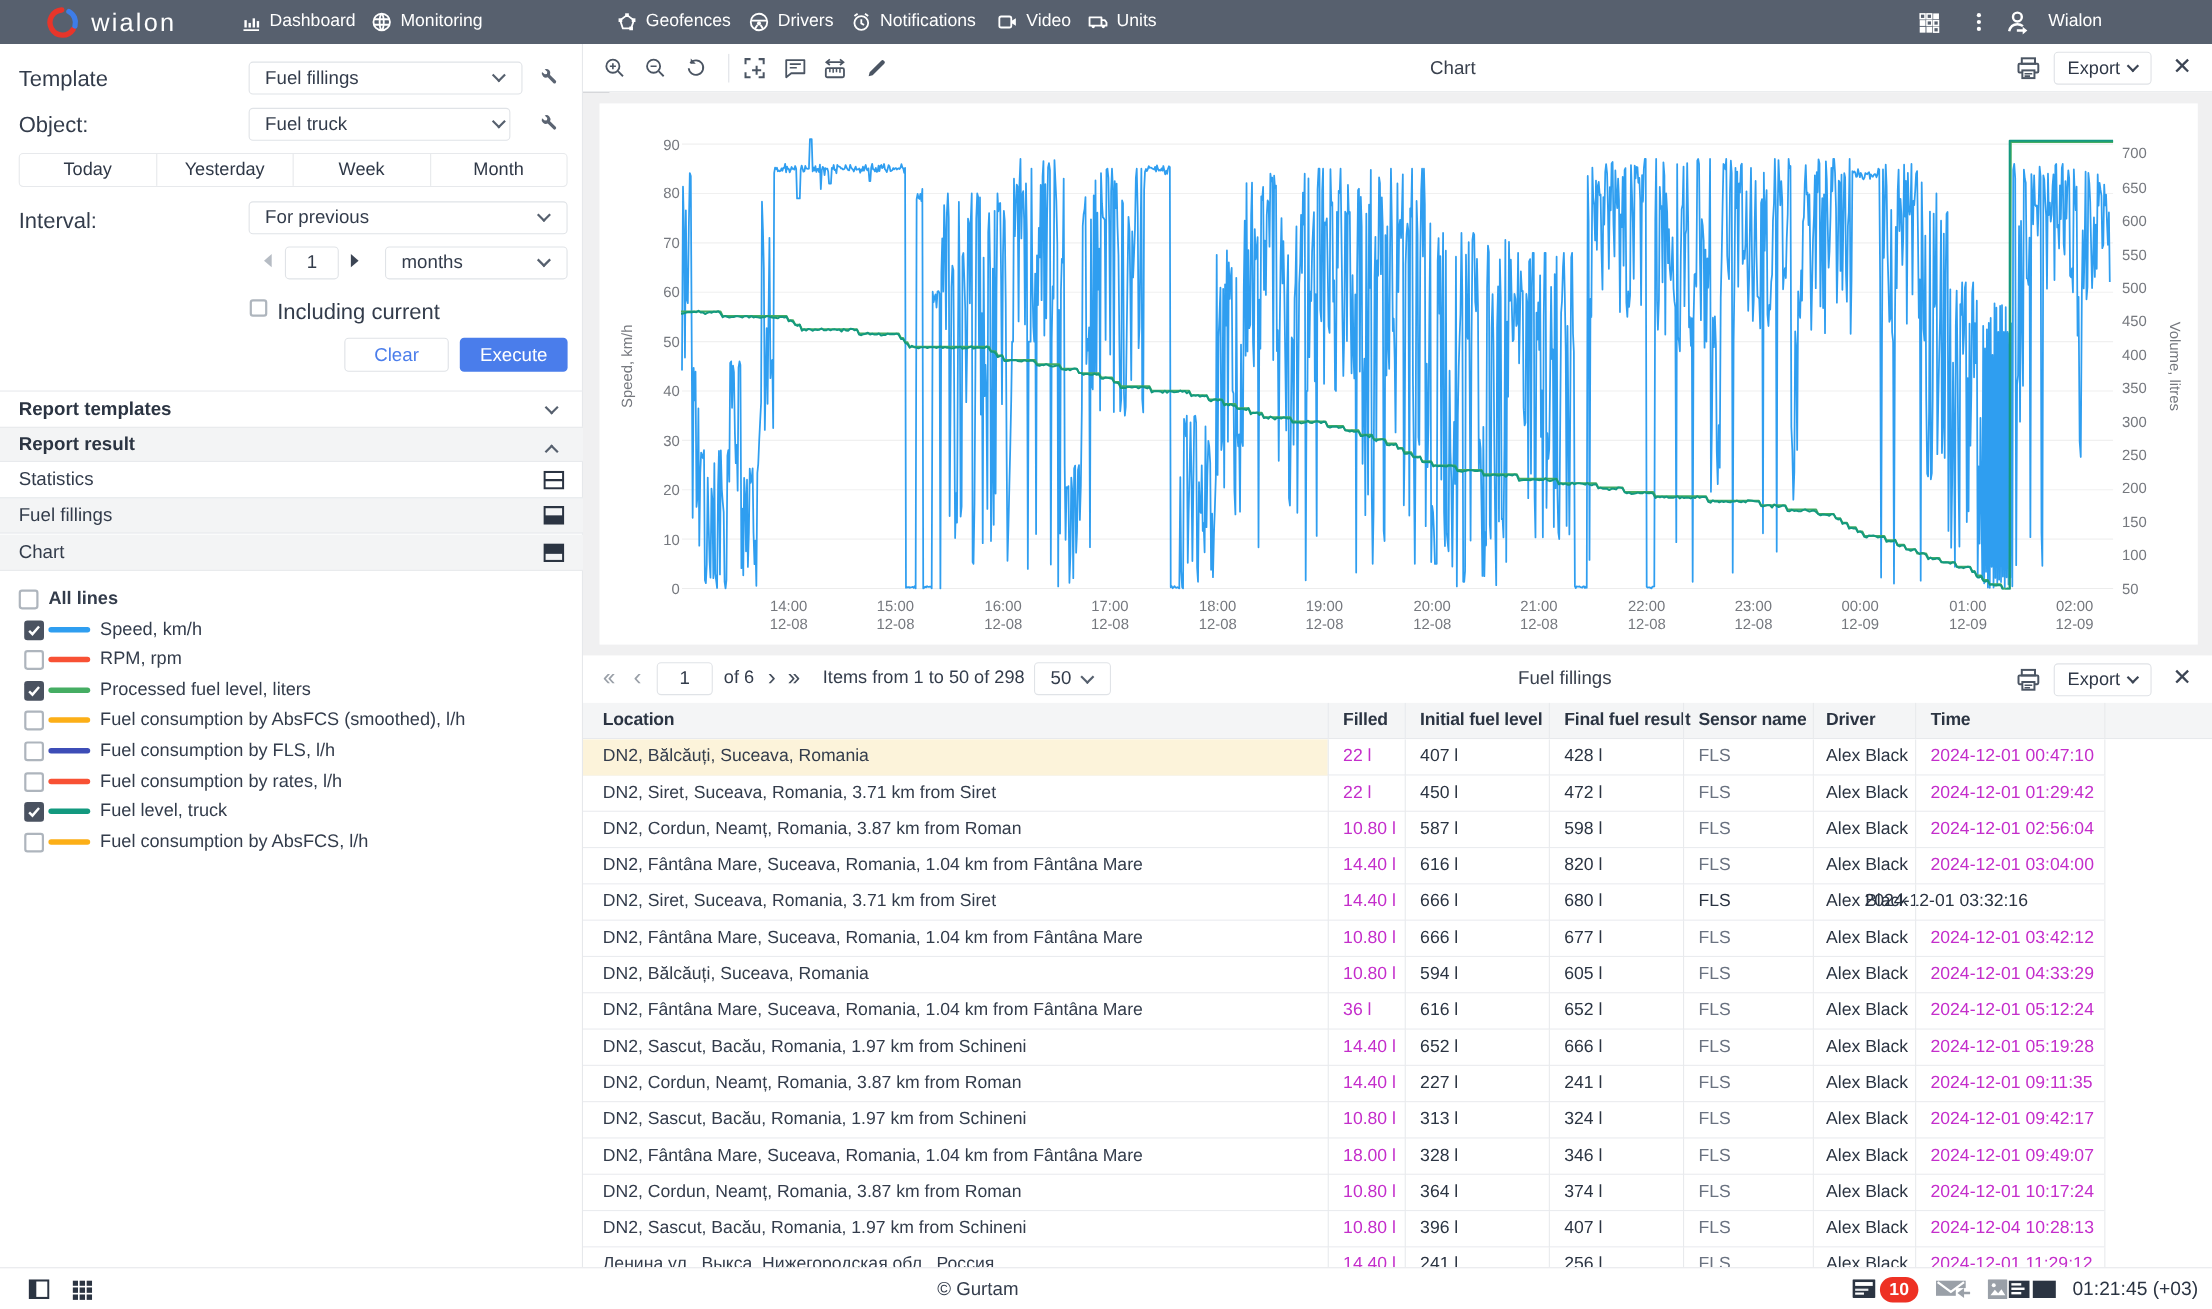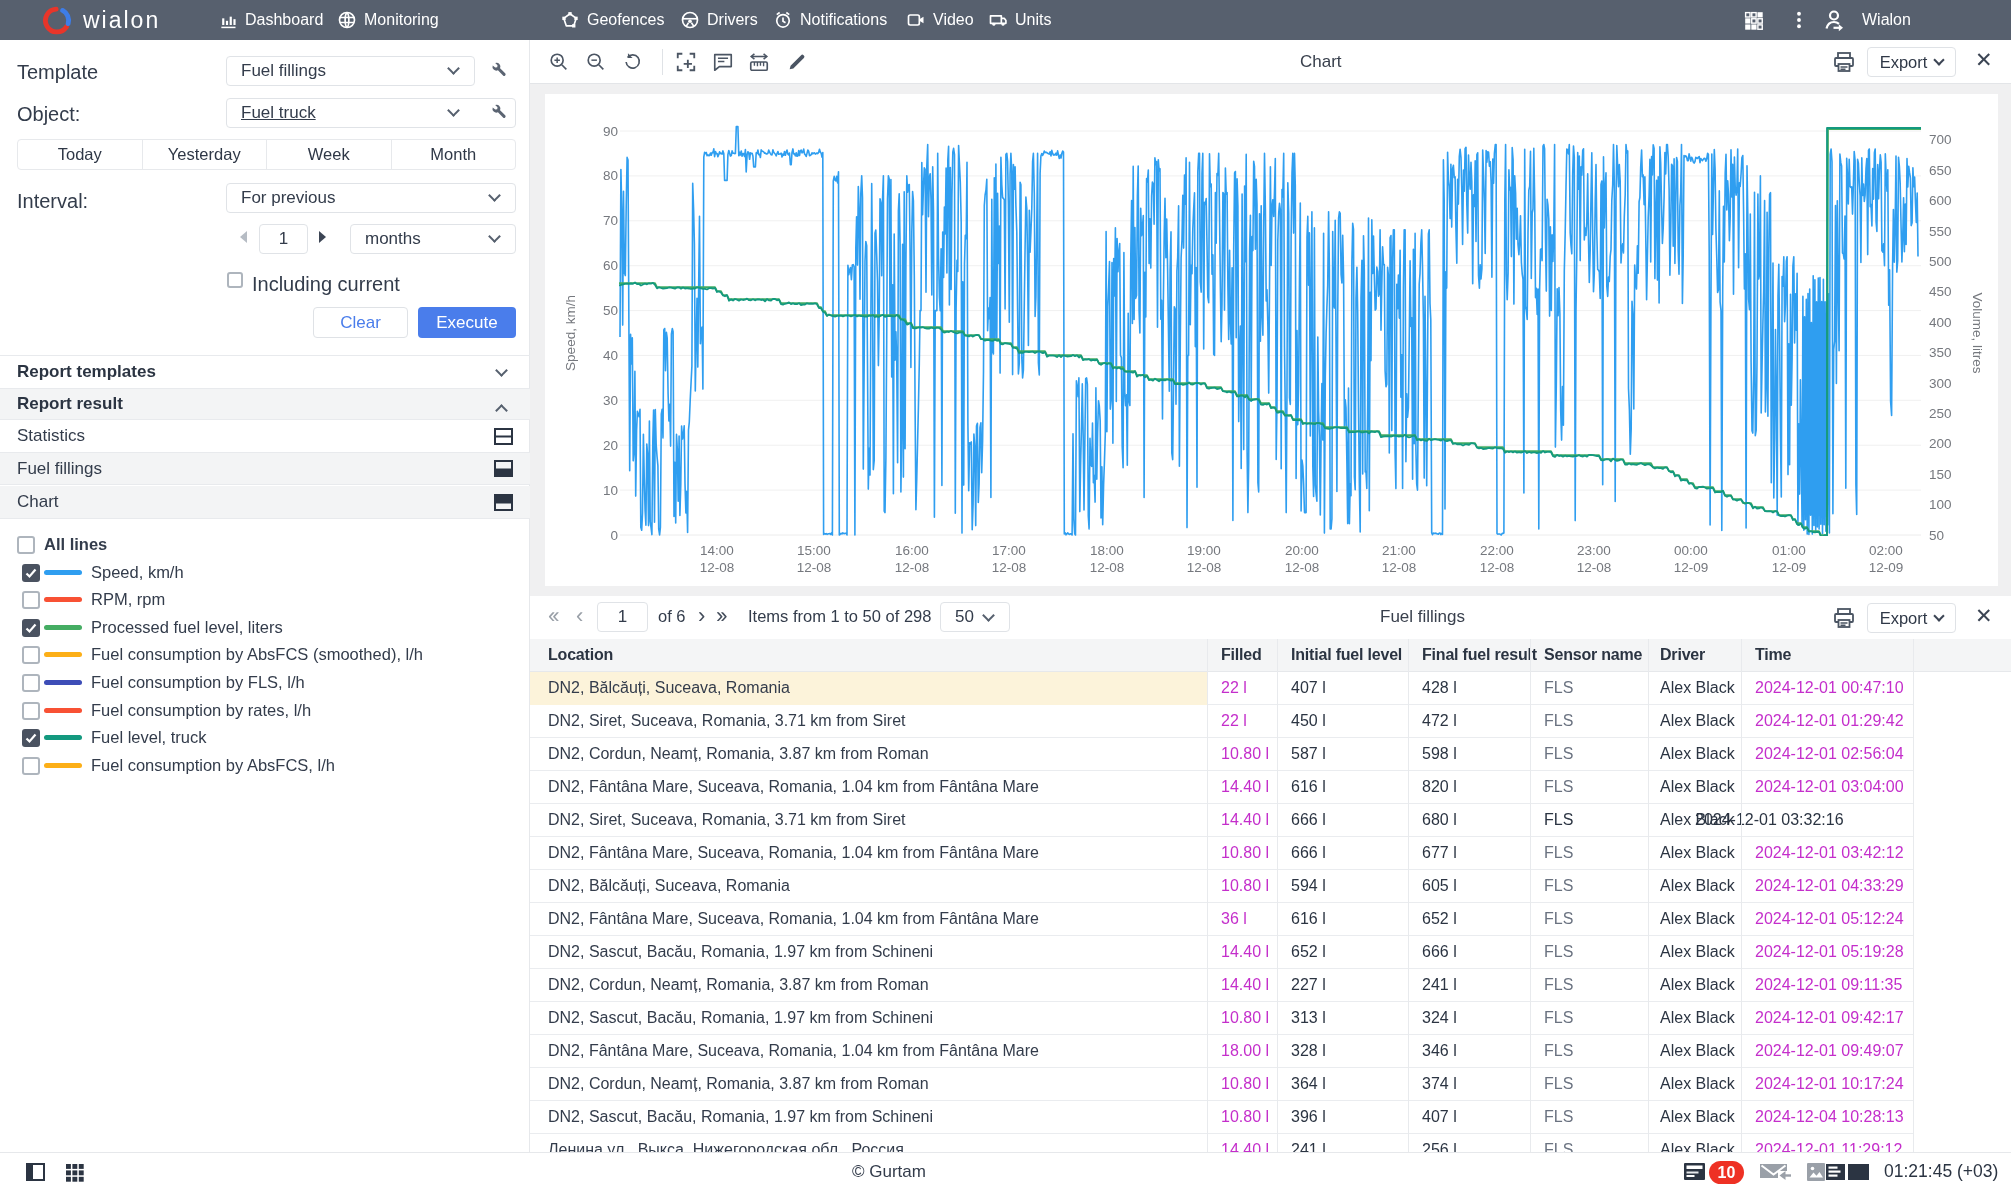--- a/index.html
+++ b/index.html
@@ -172,21 +172,21 @@
 <div id="side">
 <div class="lbl" style="top:21px;">Template</div>
 <div class="box" style="left:226px;top:16px;width:249px;height:30px;">Fuel fillings</div>
     <div class="chev" style="left:449px;top:24px;"></div>
 <div class="abs" style="left:491px;top:21px;"><svg width="17" height="17" viewBox="0 0 24 24">
         <g transform="scale(-1,1) translate(-24,0)">
           <path d="M21.6 6.2a5.5 5.5 0 0 1-7.4 6.9L7 20.3a2.1 2.1 0 0 1-3-3l7.2-7.2a5.5 5.5 0 0 1 6.9-7.4L14.8 6l.4 2.8 2.8.4z" fill="#5b6472"></path>
         </g>
       </svg></div>
 <div class="lbl" style="top:63px;">Object:</div>
-<div class="box" style="left:226px;top:58px;width:290px;height:30px;text-decoration:underline;">Fuel truck</div>
+<div class="box" style="left:226px;top:58px;width:238px;height:30px;">Fuel truck</div>
     <div class="chev" style="left:449px;top:66px;"></div>
 <div class="abs" style="left:491px;top:63px;"><svg width="17" height="17" viewBox="0 0 24 24">
         <g transform="scale(-1,1) translate(-24,0)">
           <path d="M21.6 6.2a5.5 5.5 0 0 1-7.4 6.9L7 20.3a2.1 2.1 0 0 1-3-3l7.2-7.2a5.5 5.5 0 0 1 6.9-7.4L14.8 6l.4 2.8 2.8.4z" fill="#5b6472"></path>
         </g>
       </svg></div>
 <div class="seg">
       <div>Today</div>
       <div>Yesterday</div>
       <div>Week</div>

